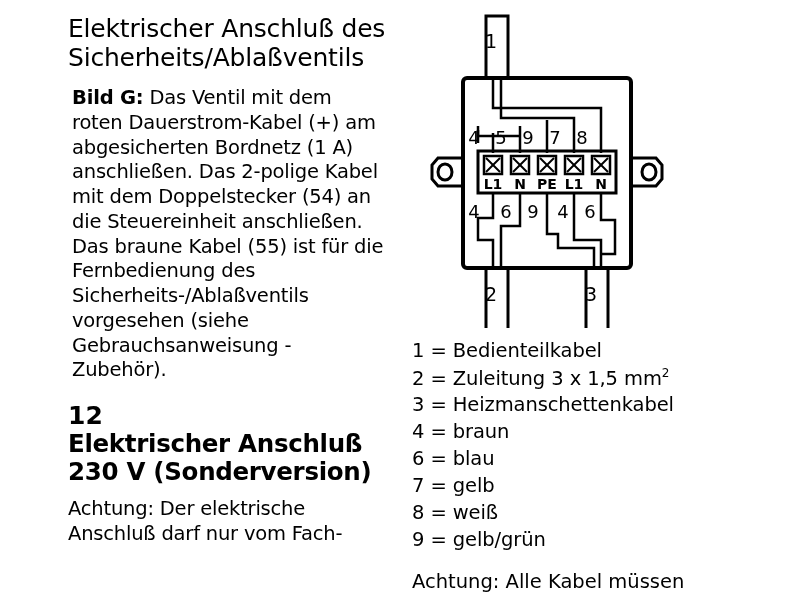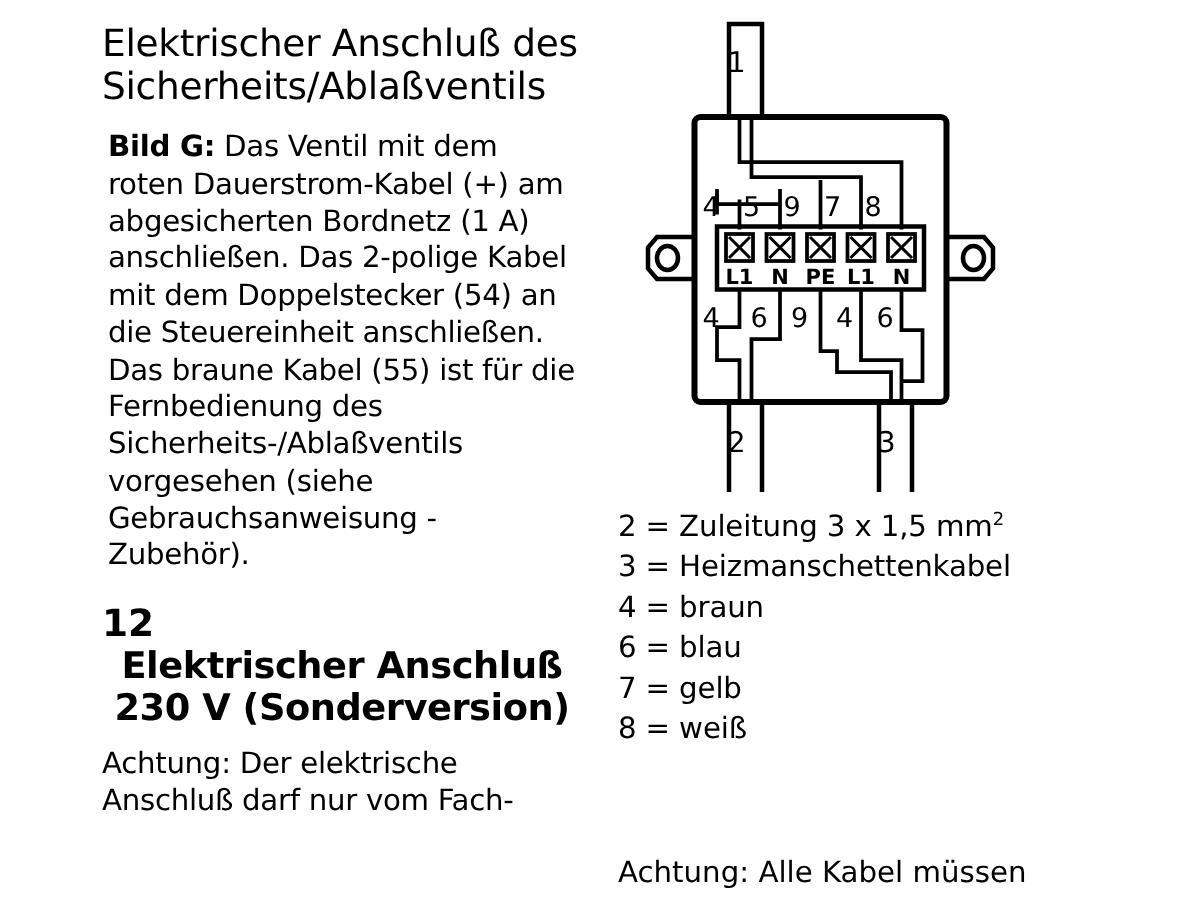--- a/index.html
+++ b/index.html
@@ -45,21 +45,20 @@
     font-weight: bold;
     line-height: 1.16;
     margin: 18px 0 0 0;
   }
   .section-head {
     font-size: 24.5px;
     font-weight: bold;
     line-height: 1.16;
     margin: 0;
     letter-spacing: -0.3px;
-    text-align: center;
   }
   .warn-text {
     font-size: 19.5px;
     line-height: 1.27;
     margin: 10px 0 0 0;
     letter-spacing: -0.2px;
   }
   .warn-text b { font-weight: normal; }
 
   
@@ -205,24 +204,26 @@
           <text x="66" y="210">4</text>
           <text x="98" y="210">6</text>
           <text x="125" y="210">9</text>
           <text x="155" y="210">4</text>
           <text x="182" y="210">6</text>
         </g>
       </svg>
     </div>
 
     <div class="legend">
+      <div class="legend-row">1 = Bedienteilkabel</div>
       <div class="legend-row">2 = Zuleitung 3 x 1,5 mm<sup>2</sup></div>
       <div class="legend-row">3 = Heizmanschettenkabel</div>
       <div class="legend-row">4 = braun</div>
       <div class="legend-row">6 = blau</div>
       <div class="legend-row">7 = gelb</div>
       <div class="legend-row">8 = weiß</div>
+      <div class="legend-row">9 = gelb/grün</div>
     </div>
 
     <div class="legend-warn"><b>Achtung</b>: Alle Kabel müssen</div>
   </div>
 
 </div>
 
 </body></html>

